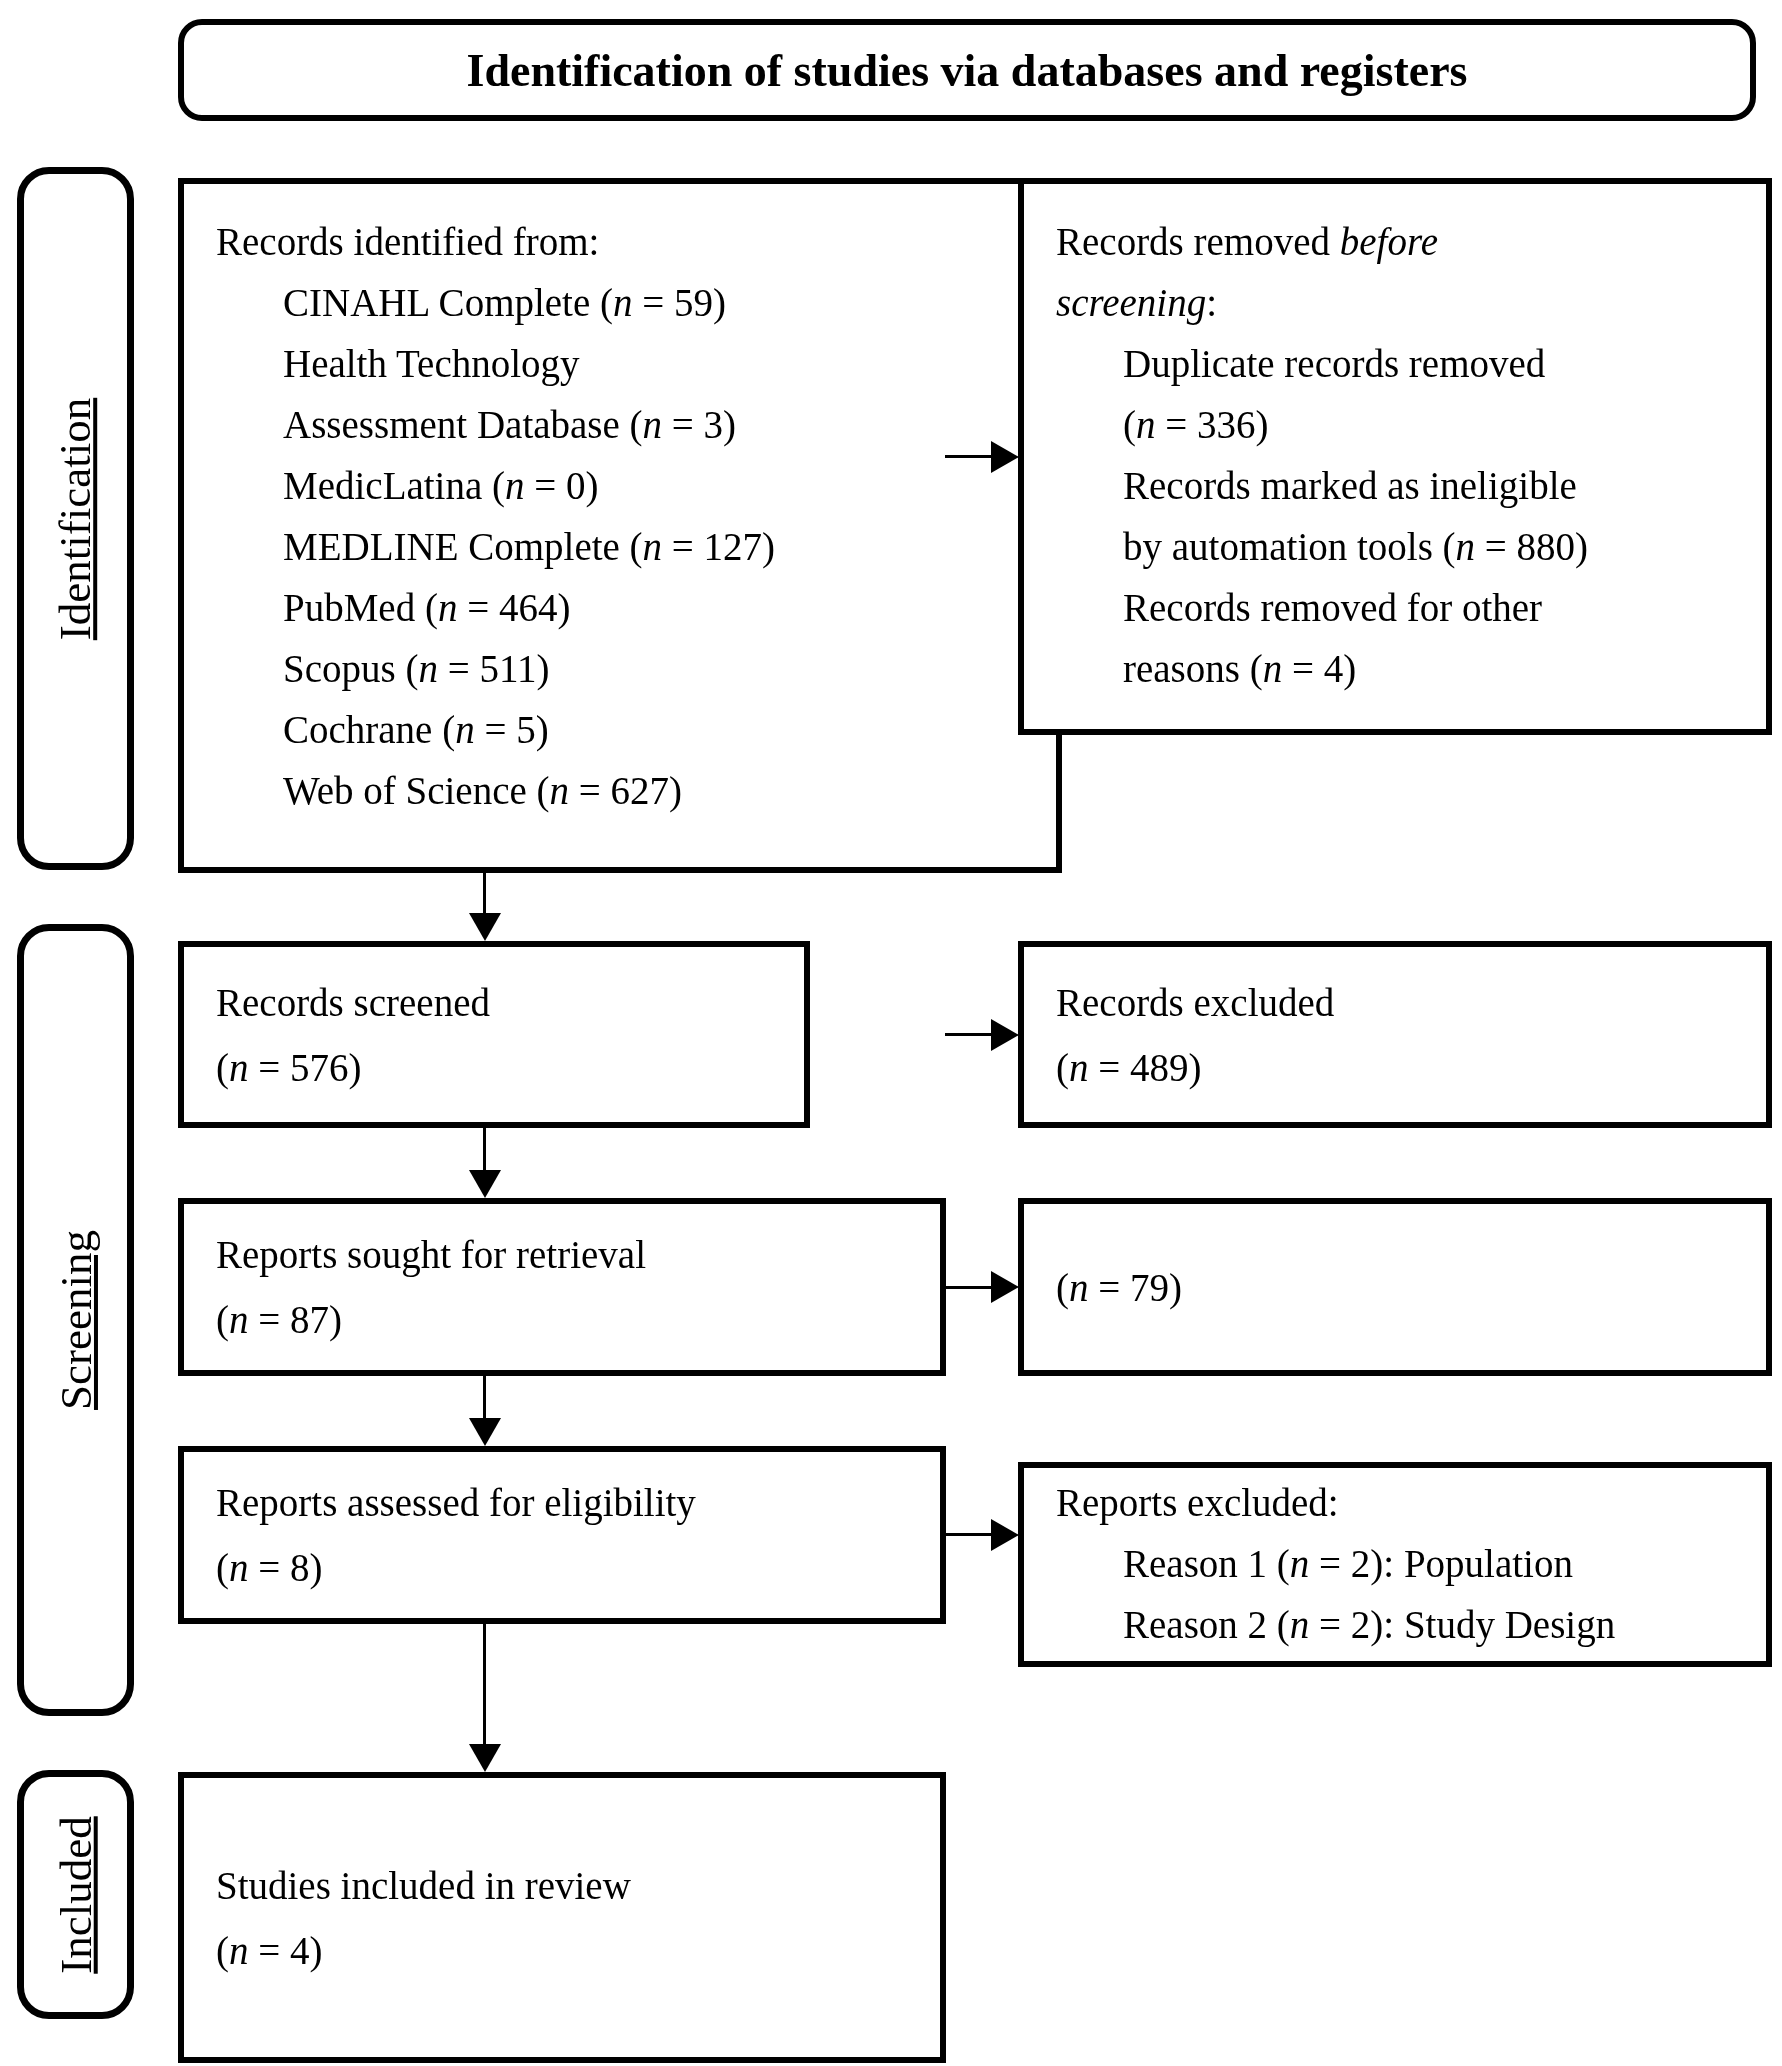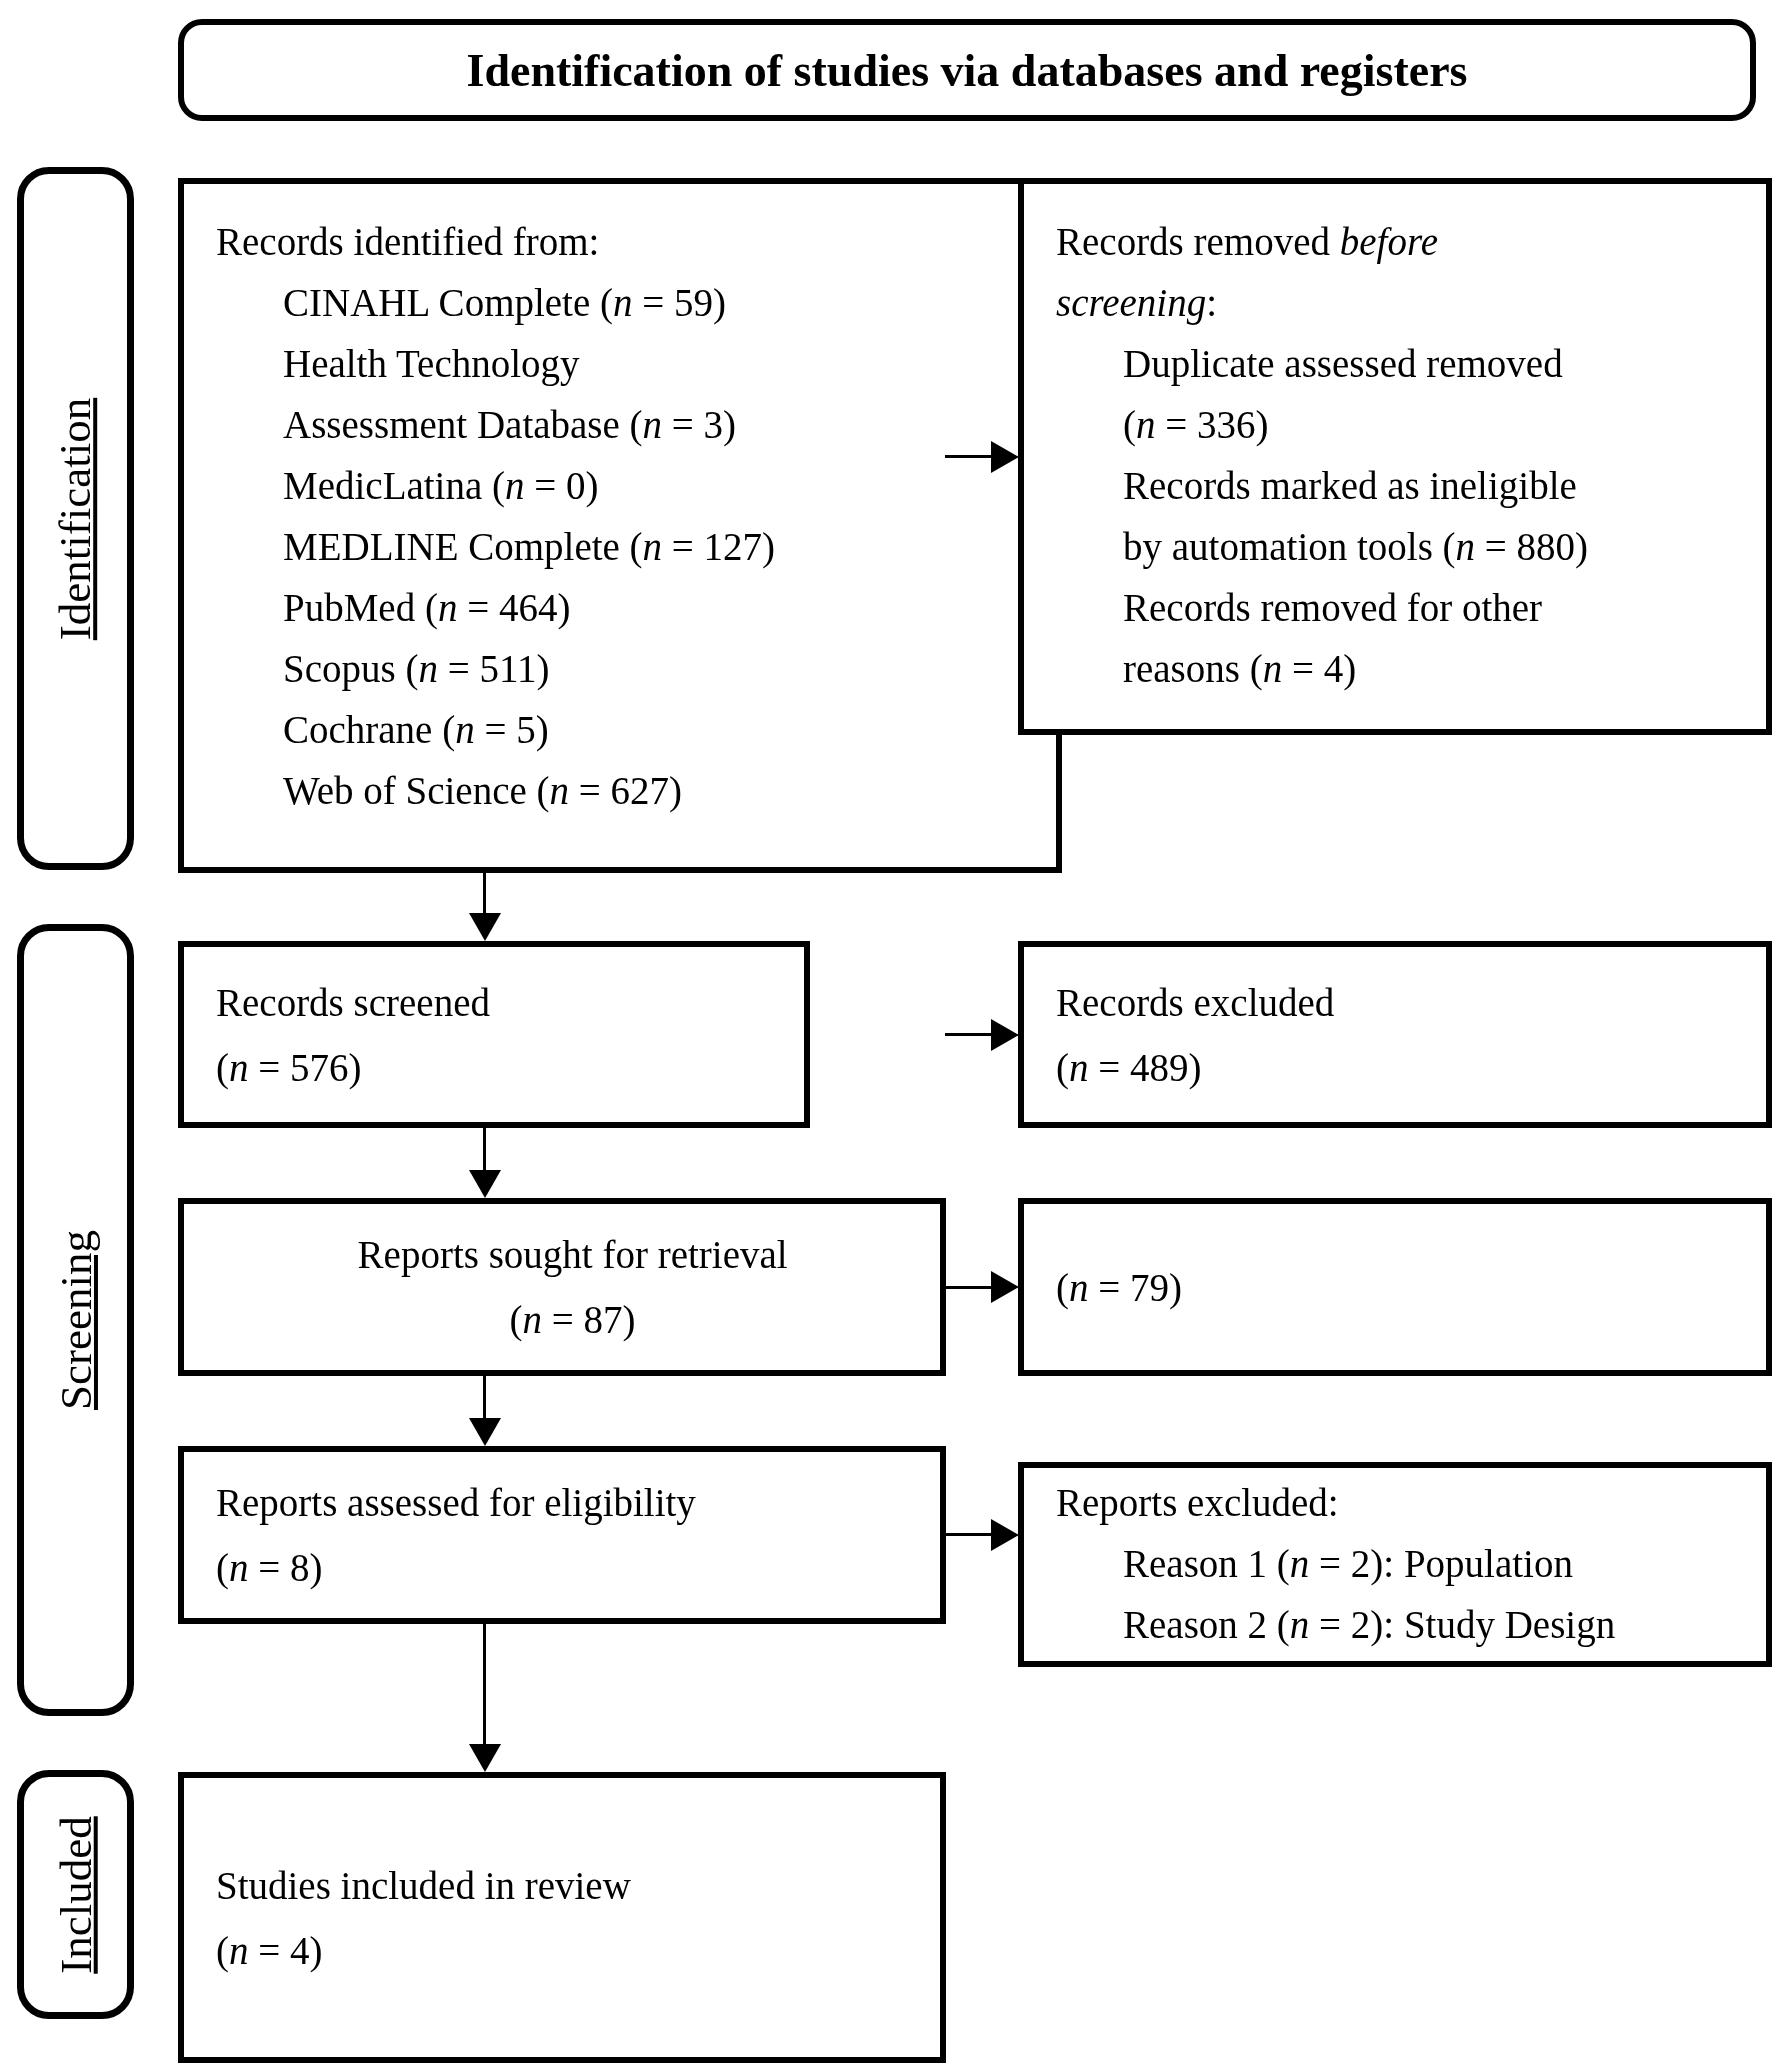--- a/index.html
+++ b/index.html
@@ -106,39 +106,39 @@
       <div class="line ind">Scopus (<i>n</i> = 511)</div>
       <div class="line ind">Cochrane (<i>n</i> = 5)</div>
       <div class="line ind">Web of Science (<i>n</i> = 627)</div>
     </div>
 
   <div class="box pad centerv" style="left:178px; top:941px; width:632px; height:187px;">
       <div class="line">Records screened</div>
       <div class="line">(<i>n</i> = 576)</div>
     </div>
 
-  <div class="box pad centerv" style="left:178px; top:1198px; width:768px; height:178px;align-items:center;">
+  <div class="box pad centerv" style="left:178px; top:1198px; width:768px; height:178px;">
       <div class="line">Reports sought for retrieval</div>
       <div class="line">(<i>n</i> = 87)</div>
     </div>
 
   <div class="box pad centerv" style="left:178px; top:1446px; width:768px; height:178px;">
       <div class="line">Reports assessed for eligibility</div>
       <div class="line">(<i>n</i> = 8)</div>
     </div>
 
   <div class="box pad centerv" style="left:178px; top:1772px; width:768px; height:291px;">
       <div class="line">Studies included in review</div>
       <div class="line">(<i>n</i> = 4)</div>
     </div>
 
   <div class="box pad topalign" style="left:1018px; top:178px; width:754px; height:557px;">
       <div class="line">Records removed <i>before</i></div>
       <div class="line"><i>screening</i>:</div>
-      <div class="line ind">Duplicate assessed removed</div>
+      <div class="line ind">Duplicate records removed</div>
       <div class="line ind">(<i>n</i> = 336)</div>
       <div class="line ind">Records marked as ineligible</div>
       <div class="line ind">by automation tools (<i>n</i> = 880)</div>
       <div class="line ind">Records removed for other</div>
       <div class="line ind">reasons (<i>n</i> = 4)</div>
     </div>
 
   <div class="box pad centerv" style="left:1018px; top:941px; width:754px; height:187px;">
       <div class="line">Records excluded</div>
       <div class="line">(<i>n</i> = 489)</div>

